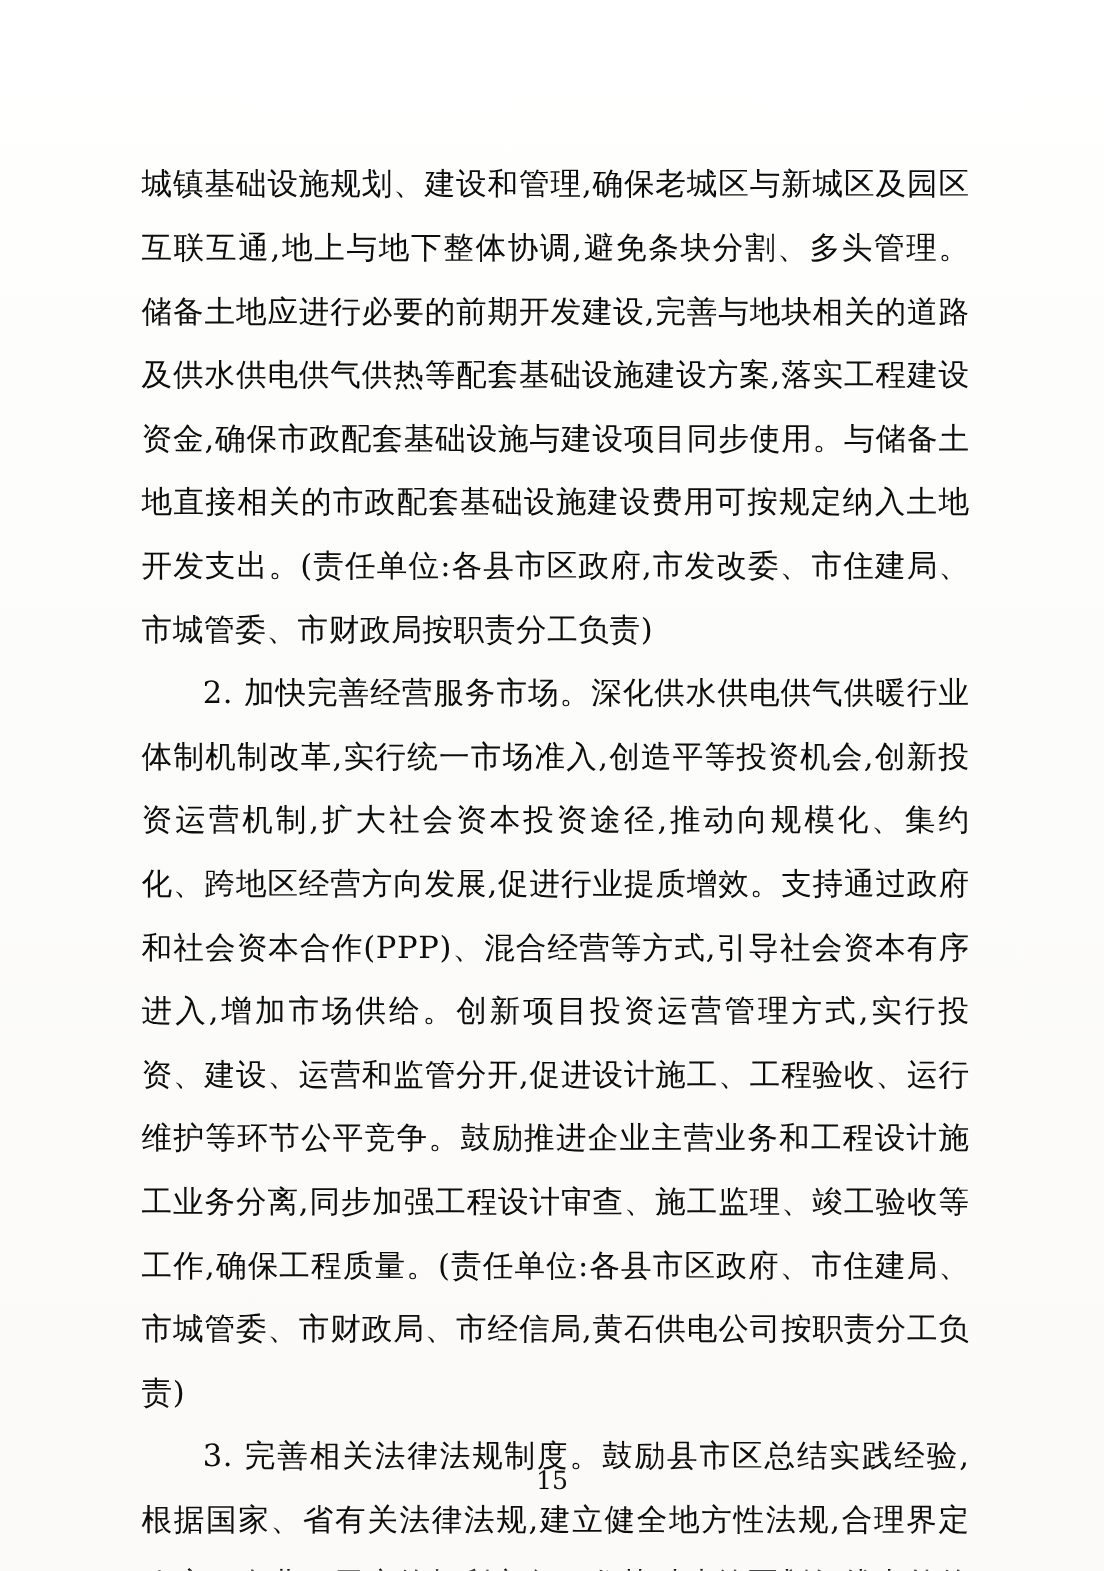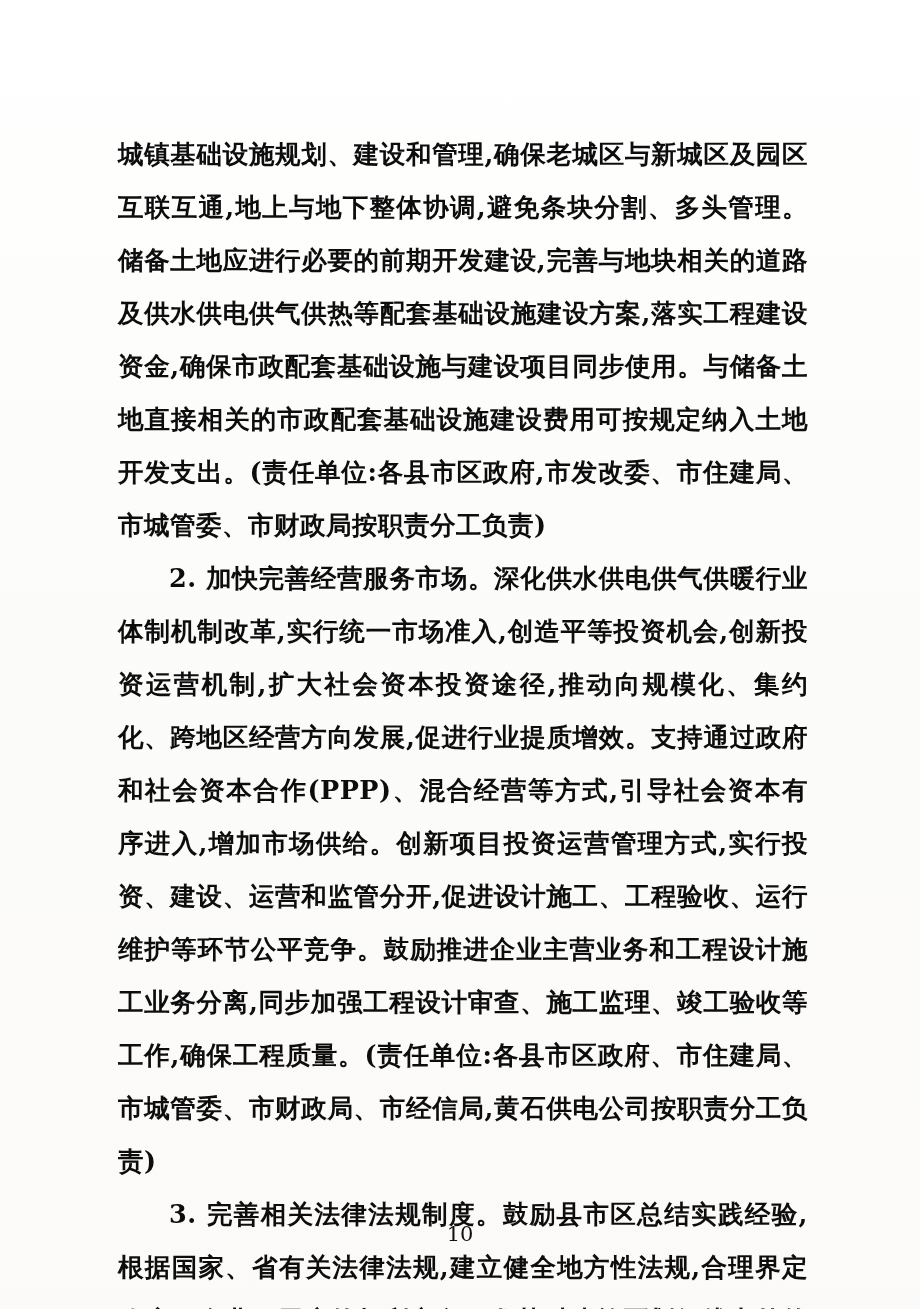--- a/index.html
+++ b/index.html
@@ -27,21 +27,21 @@
     width: 690px;
   }
   .para {
     margin: 0 0 0 0;
     font-size: 25.5px;
     line-height: 53px;
     letter-spacing: 0.5px;
     color: #0d0d0d;
     text-align: justify;
     text-justify: inter-ideograph;
-    font-weight: 700;
+    font-weight: 400;
     font-family: "DejaVu Serif", serif;
     text-indent: 0;
   }
   .para.indent {
     text-indent: 51px;
   }
   .page-number {
     position: absolute;
     left: 0;
     right: 0;
@@ -66,15 +66,15 @@
 <body>
 
 <div class="page">
 
   <div class="page-body">
     <p class="para">城镇基础设施规划、建设和管理,确保老城区与新城区及园区互联互通,地上与地下整体协调,避免条块分割、多头管理。储备土地应进行必要的前期开发建设,完善与地块相关的道路及供水供电供气供热等配套基础设施建设方案,落实工程建设资金,确保市政配套基础设施与建设项目同步使用。与储备土地直接相关的市政配套基础设施建设费用可按规定纳入土地开发支出。(责任单位:各县市区政府,市发改委、市住建局、市城管委、市财政局按职责分工负责)</p>
     <p class="para indent">2. 加快完善经营服务市场。深化供水供电供气供暖行业体制机制改革,实行统一市场准入,创造平等投资机会,创新投资运营机制,扩大社会资本投资途径,推动向规模化、集约化、跨地区经营方向发展,促进行业提质增效。支持通过政府和社会资本合作(PPP)、混合经营等方式,引导社会资本有序进入,增加市场供给。创新项目投资运营管理方式,实行投资、建设、运营和监管分开,促进设计施工、工程验收、运行维护等环节公平竞争。鼓励推进企业主营业务和工程设计施工业务分离,同步加强工程设计审查、施工监理、竣工验收等工作,确保工程质量。(责任单位:各县市区政府、市住建局、市城管委、市财政局、市经信局,黄石供电公司按职责分工负责)</p>
     <p class="para indent">3. 完善相关法律法规制度。鼓励县市区总结实践经验,根据国家、省有关法律法规,建立健全地方性法规,合理界定政府、企业、用户的权利义务。尤其对建筑区划红线内外的工程,要分清管</p>
   </div>
 
-  <div class="page-number">10</div>
+  <div class="page-number">15</div>
 
 </div>
 
 </body></html>

